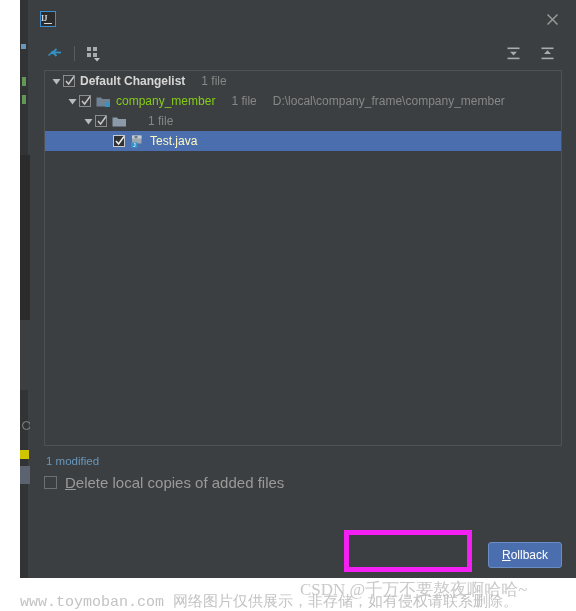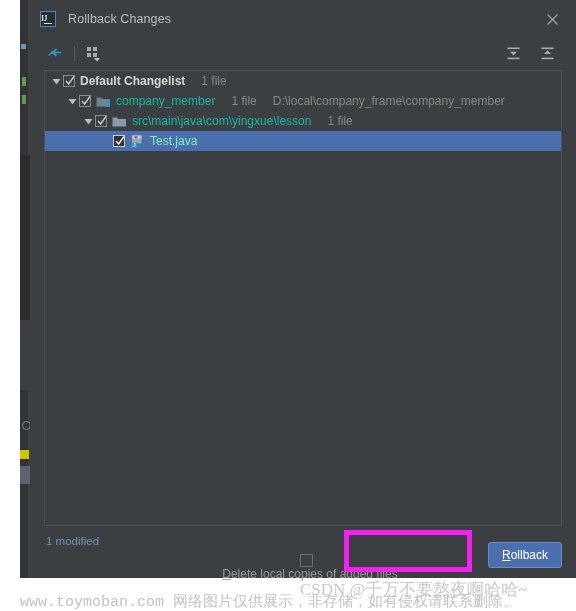--- a/index.html
+++ b/index.html
@@ -143,21 +143,21 @@
   }
   .tb-sep {
     width: 1px; height: 15px;
     background: #5a5d5f;
     margin: 0 8px;
   }
 
   
   .tree-wrap {
     margin: 2px 14px 0 14px;
-    height: 456px;
+    height: 376px;
     background: #3c3f41;
     border: 1px solid #4f5254;
     box-sizing: border-box;
     overflow: hidden;
     position: relative;
   }
   .tree-row {
     display: flex;
     align-items: center;
     height: 20px;
@@ -187,45 +187,44 @@
     cursor: pointer;
   }
   .cbox.sel-dark { background: #2f3133; border-color: #c9c9c9; }
   .cbox .tick {
     position: absolute;
     left: 1px; top: -1px;
     width: 10px; height: 12px;
   }
 
   .label-bold { font-weight: bold; color: #d6d6d6; }
-  .label-norm { color: #14b8a6; }
+  .label-norm { color: #84cc16; }
   .muted { color: #878787; margin-left: 16px; }
-  .label-sel { color: #86efac; }
+  .label-sel { color: #fef9c3; }
 
   .folder-icon { margin-right: 5px; display:flex; align-items:center; flex:0 0 auto;}
   .java-icon { margin-right: 6px; display:flex; align-items:center; flex:0 0 auto;}
 
   .indent-1 { padding-left: 4px; }
   .indent-2 { padding-left: 20px; }
   .indent-3 { padding-left: 36px; }
   .indent-4 { padding-left: 68px; }
 
   
   .status-line {
     margin: 9px 16px 0 16px;
     font-size: 11.5px;
     color: #6897bb;
   }
   .opt-row {
     margin: 7px 0 0 14px;
     display: flex;
     align-items: center;
-    font-size: 12px;
+    font-size: 15px;
     color: #9a9a9a;
-    flex-direction: column;
   }
   .opt-box {
     width: 13px; height: 13px;
     border: 1px solid #6e7173;
     background: #3c3f41;
     box-sizing: border-box;
     margin-right: 8px;
     cursor: pointer;
   }
   .mnem { text-decoration: underline; }
@@ -302,21 +301,20 @@
   <div class="ide-mark-5"></div>
   <div class="ide-mark-6"></div>
 
   <div class="dialog">
 
     <div class="titlebar">
       <div class="app-icon">
         <span class="glyph">IJ</span>
         <span class="underbar"></span>
       </div>
-      <div class="title-text">Rollback Changes</div>
       <div class="title-close">
         <svg width="13" height="13" viewBox="0 0 13 13">
           <line x1="1.5" y1="1.5" x2="11.5" y2="11.5" stroke="#9a9a9a" stroke-width="1.4"></line>
           <line x1="11.5" y1="1.5" x2="1.5" y2="11.5" stroke="#9a9a9a" stroke-width="1.4"></line>
         </svg>
       </div>
     </div>
 
     <div class="toolbar">
       <div class="tb-left">
@@ -405,21 +403,20 @@
         <div class="cbox">
           <svg class="tick" viewBox="0 0 10 12">
               <polyline points="1,6 3.6,9 9,1.5" fill="none" stroke="#c9c9c9" stroke-width="1.4"></polyline>
             </svg>
         </div>
         <span class="folder-icon">
           <svg width="15" height="13" viewBox="0 0 15 13">
             <path d="M0.5 2.5 L5 2.5 L6.3 4 L14 4 L14 11.5 L0.5 11.5 Z" fill="#8a9aa8"></path>
           </svg>
         </span>
-        <span class="label-norm">src\main\java\com\yingxue\lesson</span>
         <span class="muted">1 file</span>
       </div>
 
       <div class="tree-row indent-4 selected">
         <div class="cbox sel-dark">
           <svg class="tick" viewBox="0 0 10 12">
               <polyline points="1,6 3.6,9 9,1.5" fill="none" stroke="#eaeaea" stroke-width="1.6"></polyline>
             </svg>
         </div>
         <span class="java-icon">

